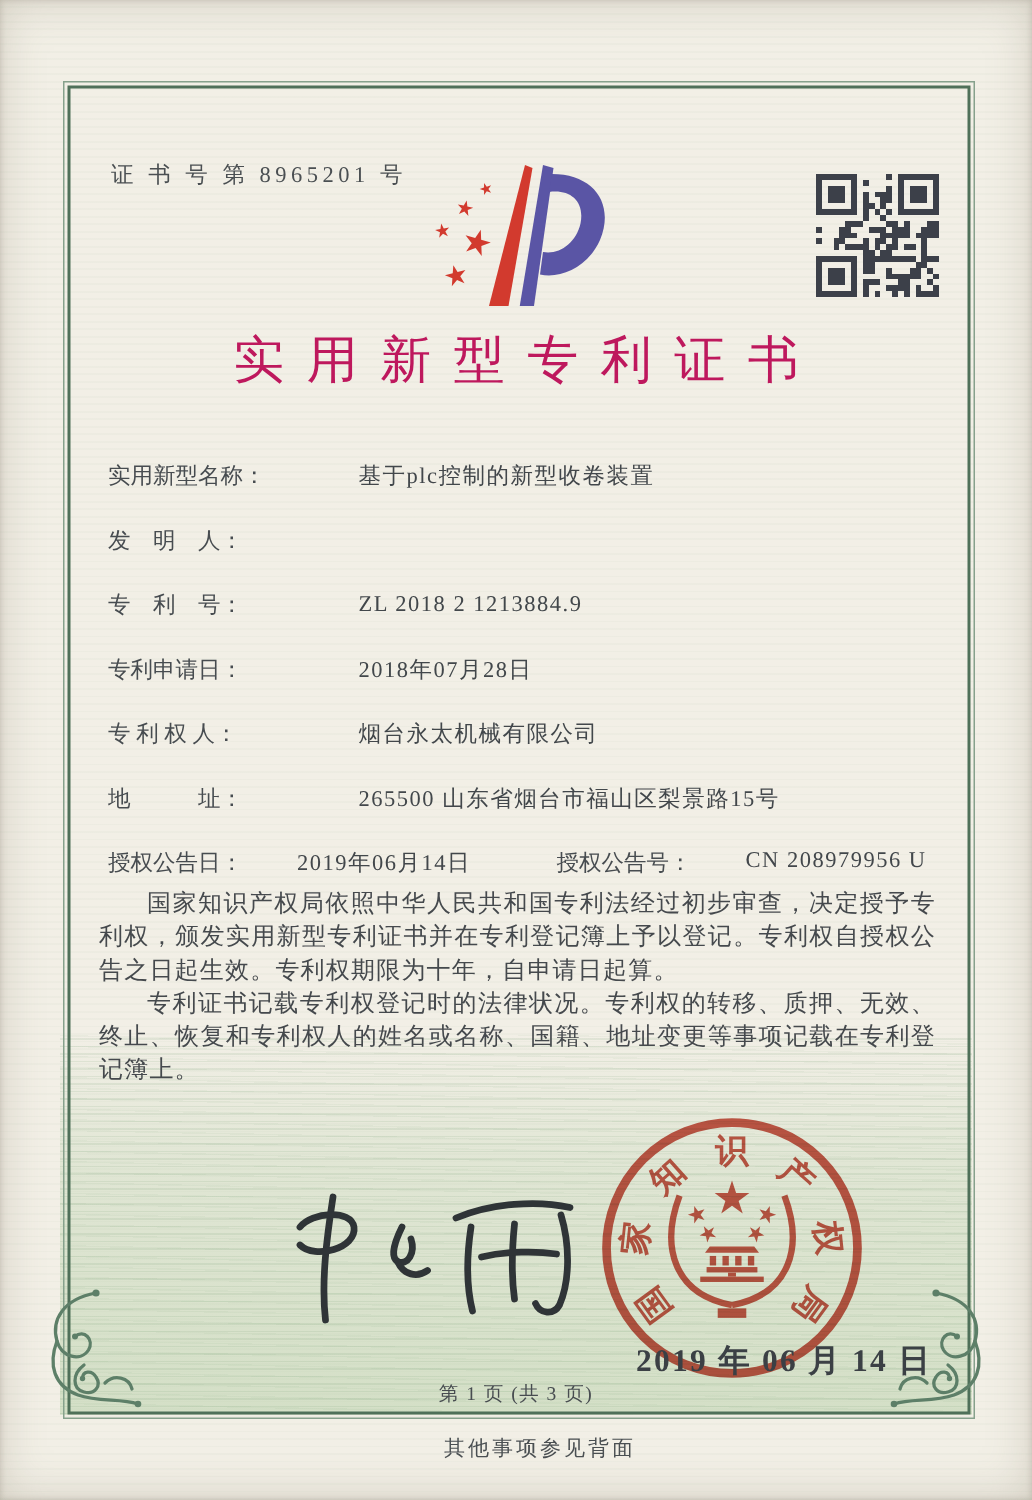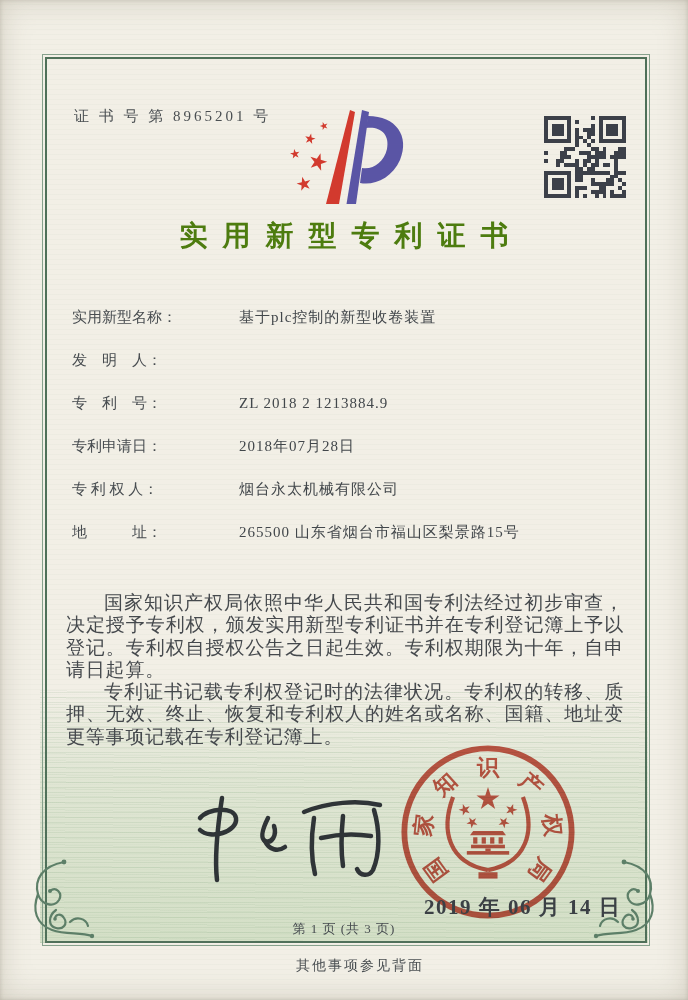--- a/index.html
+++ b/index.html
@@ -35,32 +35,32 @@
     outline-offset:2px;
   }
   .cert-no{
     position:absolute;left:74px;top:107px;
     font-size:15px;letter-spacing:3px;color:#4a4f52;
   }
   .logo{position:absolute;left:276px;top:106px;}
   .qr{position:absolute;left:544px;top:116px;}
   .title{
     position:absolute;left:0;top:217px;width:100%;
-    text-align:center;font-size:28px;font-weight:bold;color:#4d7c0f;
+    text-align:center;font-size:34px;font-weight:normal;color:#be185d;
     letter-spacing:15px;text-indent:15px;
   }
   .fields{position:absolute;left:72px;top:296px;width:552px;font-size:15px;}
   .frow{height:43px;display:flex;align-items:center;gap:41px;}
   .flabel{width:106px;flex:none;color:#474c50;}
   .fvalue{margin-left:20px;letter-spacing:1px;color:#42474b;}
   .grant-left{display:flex;width:258px;flex:none;}
   .grant-right{display:flex;}
   .paras{
     position:absolute;left:66px;top:592px;width:558px;
-    font-size:19px;line-height:22.3px;letter-spacing:.8px;
+    font-size:16px;line-height:22.3px;letter-spacing:.8px;
     text-align:justify;color:#45494d;
   }
   .paras p{margin:0;text-indent:2em;}
   .sig-block{position:absolute;left:88px;top:810px;font-size:16px;color:#3e4347;letter-spacing:2px;}
   .sig-block .line2{margin-top:13px;}
   .handsig{position:absolute;left:186px;top:788px;}
   .seal{position:absolute;left:398px;top:742px;opacity:.84;mix-blend-mode:multiply;}
   .seal-date{
     position:absolute;left:424px;top:893px;z-index:5;
     font-size:21px;letter-spacing:1.5px;color:#3b4045;font-weight:bold;
@@ -377,20 +377,30 @@
       <span class="fvalue">2018年07月28日</span>
     </div>
     <div class="frow">
       <span class="flabel">专 利 权 人：</span>
       <span class="fvalue">烟台永太机械有限公司</span>
     </div>
     <div class="frow">
       <span class="flabel">地　　　址：</span>
       <span class="fvalue">265500 山东省烟台市福山区梨景路15号</span>
     </div>
+    <div class="frow">
+      <span class="grant-left">
+        <span class="flabel">授权公告日：</span>
+        <span class="fvalue">2019年06月14日</span>
+      </span>
+      <span class="grant-right">
+        <span class="flabel">授权公告号：</span>
+        <span class="fvalue">CN 208979956 U</span>
+      </span>
+    </div>
   </div>
 
   <div class="paras">
     <p>国家知识产权局依照中华人民共和国专利法经过初步审查，决定授予专利权，颁发实用新型专利证书并在专利登记簿上予以登记。专利权自授权公告之日起生效。专利权期限为十年，自申请日起算。</p>
     <p>专利证书记载专利权登记时的法律状况。专利权的转移、质押、无效、终止、恢复和专利权人的姓名或名称、国籍、地址变更等事项记载在专利登记簿上。</p>
   </div>
 
 
   <svg class="handsig" width="200" height="102" viewBox="0 0 200 102">
     <g fill="none" stroke="#2f3437" stroke-width="4.5" stroke-linecap="round">

